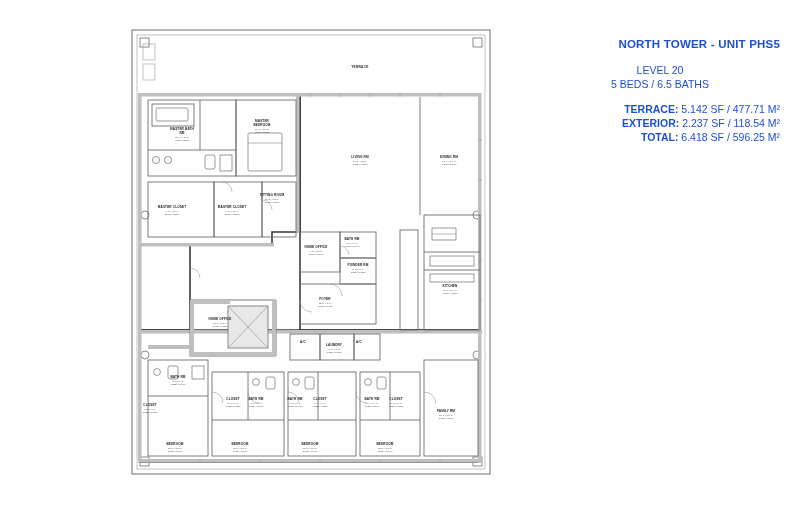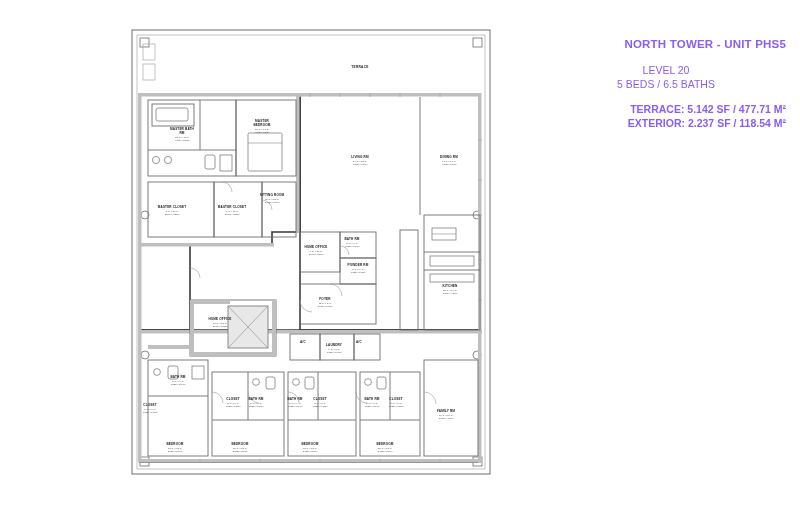--- a/index.html
+++ b/index.html
@@ -17,25 +17,25 @@
 
   #plan-wrap {
     position: absolute;
     left: 0; top: 0;
     width: 800px; height: 514px;
   }
 
   
   .title-block {
     position: absolute;
-    right: 14px;
+    right: 20px;
     top: 38px;
     width: 240px;
     text-align: right;
-    color: #8b5cf6;
+    color: #1d4ed8;
   }
   .title-main {
     font-size: 11.5px;
     font-weight: bold;
     letter-spacing: 0.2px;
     margin-bottom: 14px;
   }
   .title-level {
     font-size: 10.5px;
     font-weight: normal;
@@ -48,21 +48,21 @@
     text-align: center;
     margin-bottom: 12px;
   }
   .area-line {
     font-size: 10.5px;
     font-weight: bold;
     line-height: 14px;
     white-space: nowrap;
   }
   .area-line .lbl { }
-  .area-line .val { font-weight: bold; }
+  .area-line .val { font-weight: normal; }
 
   
   svg { display: block; }
 
   .room-label {
     font-family: "Liberation Sans", sans-serif;
     fill: #1b1b1b;
   }
   .rl-name {
     font-size: 3.1px;
@@ -408,14 +408,18 @@
     <div class="title-beds">5 BEDS / 6.5 BATHS</div>
 
     <div class="area-line">
       <span class="lbl">TERRACE:</span>
       <span class="val">5.142 SF / 477.71 M²</span>
     </div>
     <div class="area-line">
       <span class="lbl">EXTERIOR:</span>
       <span class="val">2.237 SF / 118.54 M²</span>
     </div>
+    <div class="area-line">
+      <span class="lbl">TOTAL:</span>
+      <span class="val">6.418 SF / 596.25 M²</span>
+    </div>
   </div>
 </div>
 
 </body></html>

